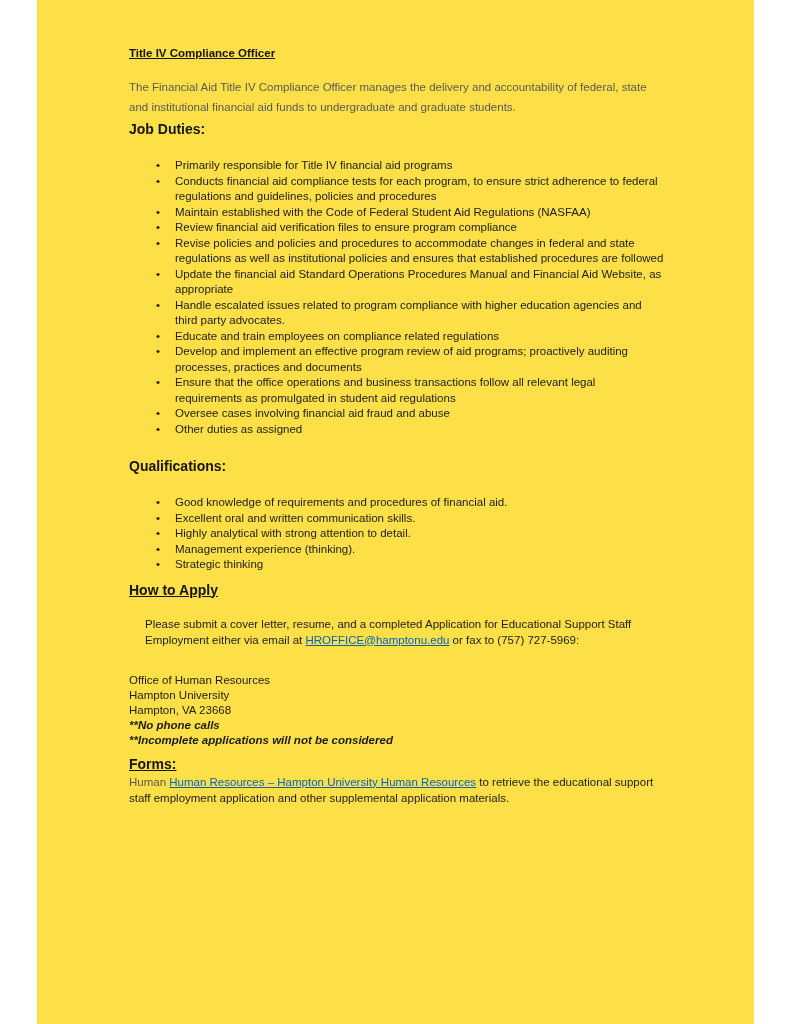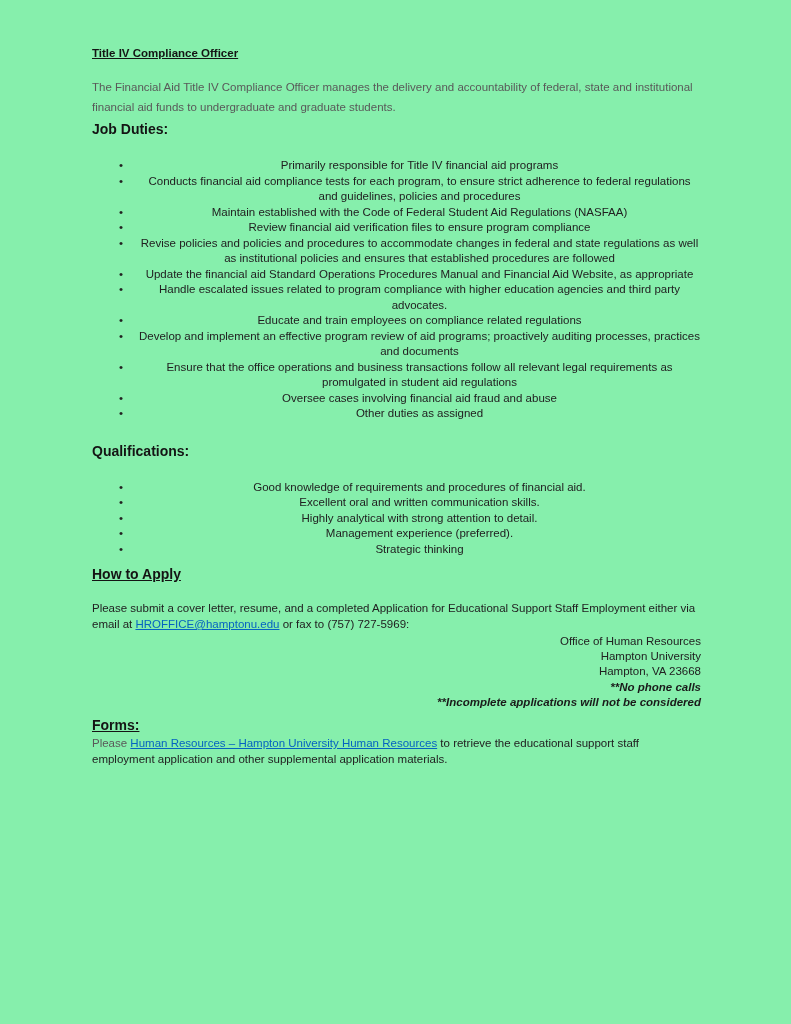--- a/index.html
+++ b/index.html
@@ -3,24 +3,24 @@
 <meta charset="utf-8">
 <style>
   html, body {
     margin: 0;
     padding: 0;
     background: #ffffff;
     font-family: "Liberation Sans", sans-serif;
   }
   .page {
     position: relative;
-    width: 791px;
+    width: 717px;
     height: 1024px;
     margin: 0 auto;
-    background: #86efac;
+    background: #fde047;
     box-sizing: border-box;
     padding: 46px 90px 16px 92px;
     overflow: hidden;
   }
   .doc-title {
     font-size: 11.5px;
     font-weight: bold;
     text-decoration: underline;
     color: #141414;
     margin: 0 0 16px 0;
@@ -39,21 +39,20 @@
     line-height: 15px;
     margin: 0;
   }
   .section-heading.underlined {
     text-decoration: underline;
   }
   ul.bullets {
     list-style: none;
     margin: 21px 0 0 0;
     padding: 0 0 0 46px;
-    text-align: center;
   }
   ul.bullets li {
     position: relative;
     font-size: 11.5px;
     line-height: 15.5px;
     color: #212121;
   }
   ul.bullets li::before {
     content: "\2022";
     position: absolute;
@@ -62,30 +61,29 @@
     color: #212121;
   }
   .mt-duties { margin-bottom: 21px; }
   .mt-quals  { margin-top: 22px; }
   .mt-reqs   { margin-top: 19px; }
   .mt-apply  { margin-top: 10px; }
   .apply-paragraph {
     font-size: 11.5px;
     line-height: 16px;
     color: #212121;
-    margin: 18px 0 0 0;
+    margin: 18px 0 0 16px;
   }
   a.doc-link {
     color: #0563c1;
     text-decoration: underline;
     cursor: pointer;
   }
   .address-block {
-    margin-top: 2px;
-    text-align: right;
+    margin-top: 25px;
   }
   .address-line {
     font-size: 11.5px;
     line-height: 15.2px;
     color: #212121;
   }
   .note-line {
     font-size: 11.5px;
     line-height: 15.2px;
     color: #1a1a1a;
@@ -130,21 +128,21 @@
     </ul>
 
   <h2 class="section-heading mt-quals">Qualifications:</h2>
 
 
 
   <ul class="bullets">
       <li>Good knowledge of requirements and procedures of financial aid.</li>
       <li>Excellent oral and written communication skills.</li>
       <li>Highly analytical with strong attention to detail.</li>
-      <li>Management experience (preferred).</li>
+      <li>Management experience (thinking).</li>
       <li>Strategic thinking</li>
     </ul>
 
   <h2 class="section-heading underlined mt-apply">How to Apply</h2>
 
   <p class="apply-paragraph"><span>Please submit a cover letter, resume, and a completed Application for Educational Support Staff Employment either via email at </span><a class="doc-link" href="#">HROFFICE@hamptonu.edu</a><span> or fax to (757) 727-5969:</span></p>
 
   <div class="address-block">
     <div>
         <div class="address-line">Office of Human Resources</div>
@@ -152,15 +150,15 @@
         <div class="address-line">Hampton, VA 23668</div>
       </div>
     <div>
         <div class="note-line">**No phone calls</div>
         <div class="note-line">**Incomplete applications will not be considered</div>
       </div>
   </div>
 
   <h2 class="section-heading underlined forms-heading">Forms:</h2>
 
-  <p class="forms-paragraph"><span class="visit-word">Please </span><a class="doc-link" href="#">Human Resources – Hampton University Human Resources</a><span> to retrieve the educational support staff employment application and other supplemental application materials.</span></p>
+  <p class="forms-paragraph"><span class="visit-word">Human </span><a class="doc-link" href="#">Human Resources – Hampton University Human Resources</a><span> to retrieve the educational support staff employment application and other supplemental application materials.</span></p>
 
 </div>
 
 </body></html>

